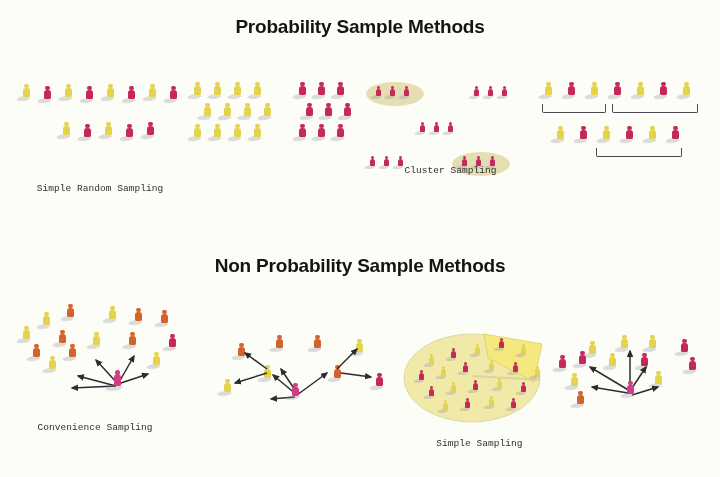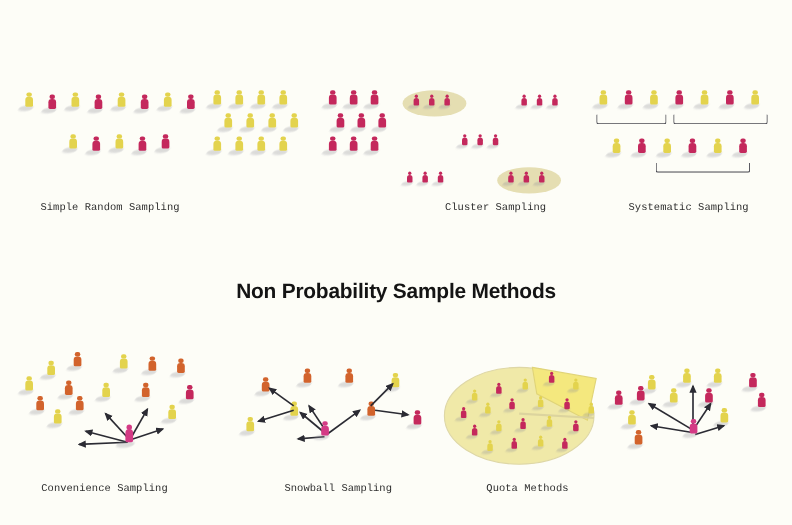--- a/index.html
+++ b/index.html
@@ -83,20 +83,21 @@
   }
 
   
   .arrow-svg { position:absolute; left:0; top:0; overflow:visible; }
 </style>
 </head>
 <body>
 
 <div class="canvas">
 
+  <div class="section-title" id="title-prob">Probability Sample Methods</div>
 
   <div class="panel" id="panel-simple-random" style="left:10px; top:78px; width:180px; height:120px;">
     <div class="art" id="art-simple" style="width:180px;height:90px;">
         <div class="fig" style="left: 12px; top: 6px;">
           <div class="shadow"></div>
           <div class="head" style="background: rgb(227, 211, 77);"></div>
           <div class="body" style="background: rgb(227, 211, 77);"></div>
         </div>
         <div class="fig" style="left: 33px; top: 8px;">
           <div class="shadow"></div>
@@ -345,21 +346,21 @@
           <div class="shadow"></div>
           <div class="head" style="background: rgb(196, 40, 92);"></div>
           <div class="body" style="background: rgb(196, 40, 92);"></div>
         </div>
         <div class="fig sm" style="left: 126px; top: 84px;">
           <div class="shadow"></div>
           <div class="head" style="background: rgb(196, 40, 92);"></div>
           <div class="body" style="background: rgb(196, 40, 92);"></div>
         </div>
       </div>
-    <div class="panel-label" style="top:111px;">Cluster Sampling</div>
+    <div class="panel-label" style="top:93px;">Cluster Sampling</div>
   </div>
 
   <div class="panel" id="panel-systematic" style="left:536px; top:78px; width:180px; height:120px;">
     <div class="art" id="art-systematic" style="width:180px;height:95px;">
         <div class="fig" style="left: 8px; top: 4px;">
           <div class="shadow"></div>
           <div class="head" style="background: rgb(227, 211, 77);"></div>
           <div class="body" style="background: rgb(227, 211, 77);"></div>
         </div>
         <div class="fig" style="left: 31px; top: 4px;">
@@ -419,26 +420,25 @@
         </div>
         <div class="fig" style="left: 135px; top: 48px;">
           <div class="shadow"></div>
           <div class="head" style="background: rgb(196, 40, 92);"></div>
           <div class="body" style="background: rgb(196, 40, 92);"></div>
         </div>
         <div class="bracket" style="left: 6px; top: 26px; width: 64px; height: 9px;"></div>
         <div class="bracket" style="left: 76px; top: 26px; width: 86px; height: 9px;"></div>
         <div class="bracket" style="left: 60px; top: 70px; width: 86px; height: 9px;"></div>
       </div>
-    <div class="panel-label" style="top:105px;">Systematic Sampling</div>
   </div>
 
   <div class="section-title" id="title-nonprob">Non Probability Sample Methods</div>
 
-  <div class="panel" id="panel-convenience" style="left:0px; top:310px; width:190px; height:150px;">
+  <div class="panel" id="panel-convenience" style="left:0px; top:294px; width:190px; height:150px;">
     <div class="art" id="art-convenience" style="width:190px;height:122px;">
         <div class="fig" style="left: 42px; top: 18px;">
           <div class="shadow"></div>
           <div class="head" style="background: rgb(227, 211, 77);"></div>
           <div class="body" style="background: rgb(227, 211, 77);"></div>
         </div>
         <div class="fig" style="left: 66px; top: 10px;">
           <div class="shadow"></div>
           <div class="head" style="background: rgb(210, 99, 44);"></div>
           <div class="body" style="background: rgb(210, 99, 44);"></div>
@@ -580,21 +580,20 @@
           <line x1="52" y1="48" x2="20" y2="58" stroke="#2b2b33" stroke-width="1.5" marker-end="url(#snowball-arrows-head)"></line>
           <line x1="122" y1="44" x2="142" y2="24" stroke="#2b2b33" stroke-width="1.5" marker-end="url(#snowball-arrows-head)"></line>
           <line x1="126" y1="48" x2="156" y2="52" stroke="#2b2b33" stroke-width="1.5" marker-end="url(#snowball-arrows-head)"></line>
         </svg>
         <div class="fig" style="left: 76px; top: 58px;">
           <div class="shadow"></div>
           <div class="head" style="background: rgb(212, 58, 133);"></div>
           <div class="body" style="background: rgb(212, 58, 133);"></div>
         </div>
       </div>
-    <div class="panel-label" style="top:113px;">Snowball Sampling</div>
   </div>
 
   <div class="panel" id="panel-quota" style="left:392px; top:310px; width:175px; height:155px;">
     <div class="art" id="art-quota" style="width:175px;height:125px;">
         <svg width="175" height="125" class="arrow-svg">
           <ellipse cx="80" cy="68" rx="68" ry="44" fill="#f0e9a8" stroke="#ded7a6"></ellipse>
           <path d="M92,24 L150,34 L142,72 L96,48 Z" fill="#f4e87e" stroke="#e0d478" stroke-width="1"></path>
           <line x1="80" y1="66" x2="148" y2="70" stroke="#dcd49e" stroke-width="2"></line>
         </svg>
         <div class="fig sm" style="left: 36px; top: 44px;">
@@ -691,21 +690,21 @@
           <div class="shadow"></div>
           <div class="head" style="background: rgb(227, 211, 77);"></div>
           <div class="body" style="background: rgb(227, 211, 77);"></div>
         </div>
         <div class="fig sm" style="left: 118px; top: 88px;">
           <div class="shadow"></div>
           <div class="head" style="background: rgb(196, 40, 92);"></div>
           <div class="body" style="background: rgb(196, 40, 92);"></div>
         </div>
       </div>
-    <div class="panel-label" style="top:128px;">Quota Methods</div>
+    <div class="panel-label" style="top:128px;">Simple Sampling</div>
   </div>
 
   <div class="panel" id="panel-purposive" style="left:548px; top:325px; width:172px; height:150px;">
     <div class="art" id="art-purposive" style="width:172px;height:105px;">
         <div class="fig" style="left: 40px; top: 16px;">
           <div class="shadow"></div>
           <div class="head" style="background: rgb(227, 211, 77);"></div>
           <div class="body" style="background: rgb(227, 211, 77);"></div>
         </div>
         <div class="fig" style="left: 72px; top: 10px;">

